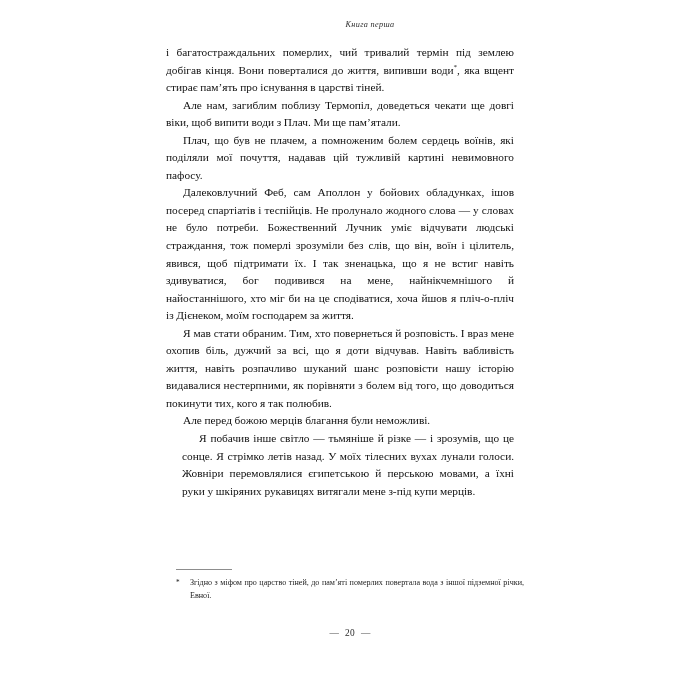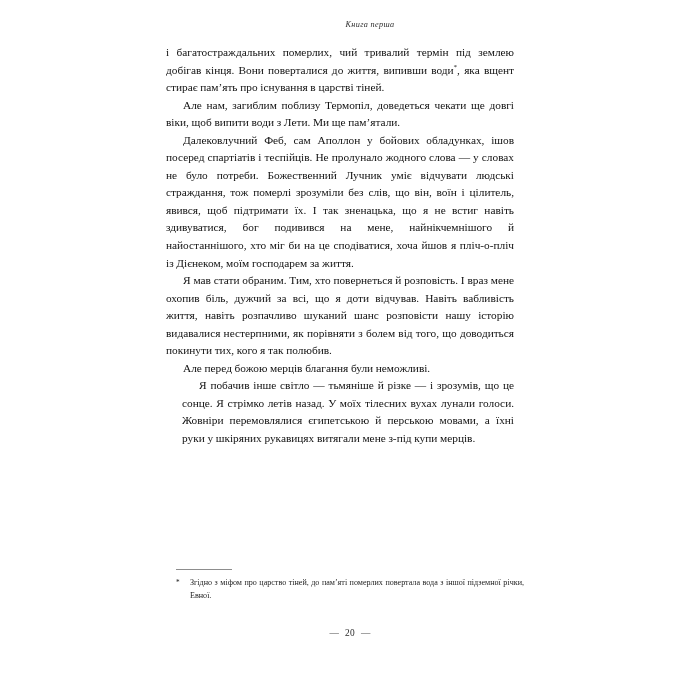--- a/index.html
+++ b/index.html
@@ -134,21 +134,22 @@
 <body>
 
 <div class="page">
 
   <div class="running-head">Книга перша</div>
 
   <div class="textblock">
 
     <p class="para first"><span>і багатостраждальних померлих, чий тривалий термін під зем­лею добігав кінця. Вони поверталися до життя, випивши води</span><span class="fn-ref">*</span><span>, яка вщент стирає пам’ять про існування в царстві тіней.</span></p>
 
-    <p class="para">Але нам, загиблим поблизу Термопіл, доведеться чекати ще довгі віки, щоб випити води з Лети. Ми ще пам’ятали.</p>
+    <p class="para">Але нам, загиблим поблизу Термопіл, доведеться чекати ще довгі віки, щоб випити води з Плач. Ми ще пам’ятали.</p>
+    <p class="para">Плач, що був не плачем, а помноженим болем сердець вої­нів, які поділяли мої почуття, надавав цій тужливій картині невимовного пафосу.</p>
     <p class="para">Далековлучний Феб, сам Аполлон у бойових обладунках, ішов посеред спартіатів і теспійців. Не пролунало жодного сло­ва — у словах не було потреби. Божественний Лучник уміє від­чувати людські страждання, тож померлі зрозуміли без слів, що він, воїн і цілитель, явився, щоб підтримати їх. І так зненацька, що я не встиг навіть здивуватися, бог подивився на мене, най­нікчемнішого й найостаннішого, хто міг би на це сподіватися, хоча йшов я пліч-о-пліч із Дієнеком, моїм господарем за життя.</p>
     <p class="para">Я мав стати обраним. Тим, хто повернеться й розповість. І враз мене охопив біль, дужчий за всі, що я доти відчував. На­віть вабливість життя, навіть розпачливо шуканий шанс розпо­вісти нашу історію видавалися нестерпними, як порівняти з бо­лем від того, що доводиться покинути тих, кого я так полюбив.</p>
     <p class="para">Але перед божою мерців благання були неможливі.</p>
     <p class="para">Я побачив інше світло — тьмяніше й різке — і зрозумів, що це сонце. Я стрімко летів назад. У моїх тілесних вухах лунали голоси. Жовніри перемовлялися єгипетською й перською мо­вами, а їхні руки у шкіряних рукавицях витягали мене з-під купи мерців.</p>
 
   </div>
 
   <div class="footnote-zone">
     <hr class="footnote-rule">
     <p class="footnote"><span class="footnote-marker">*</span><span>Згідно з міфом про царство тіней, до пам’яті померлих повертала вода з іншої підземної річки, Евної.</span></p>

